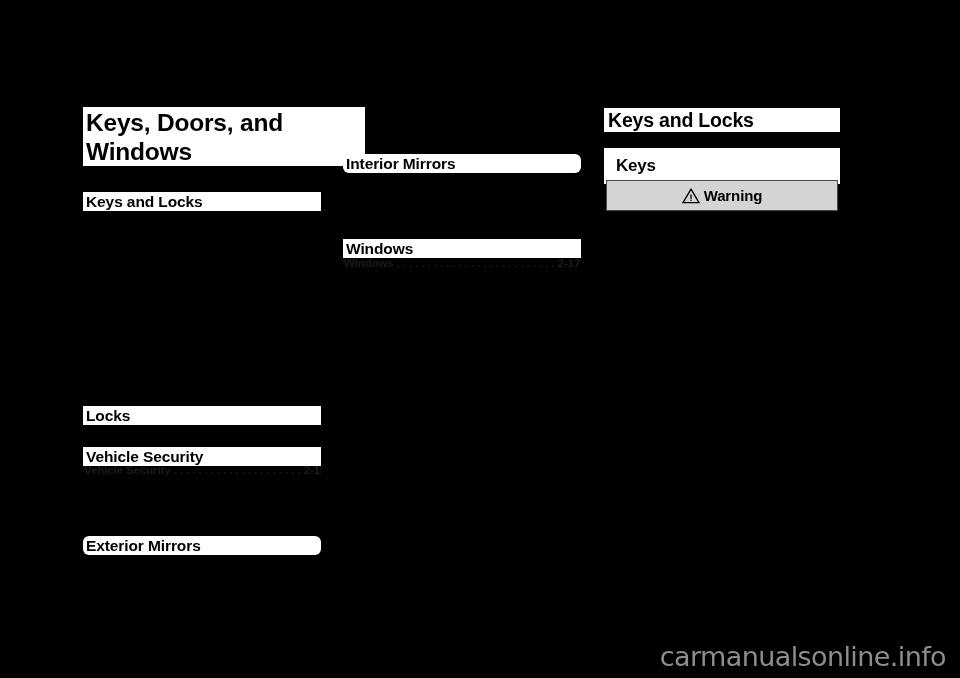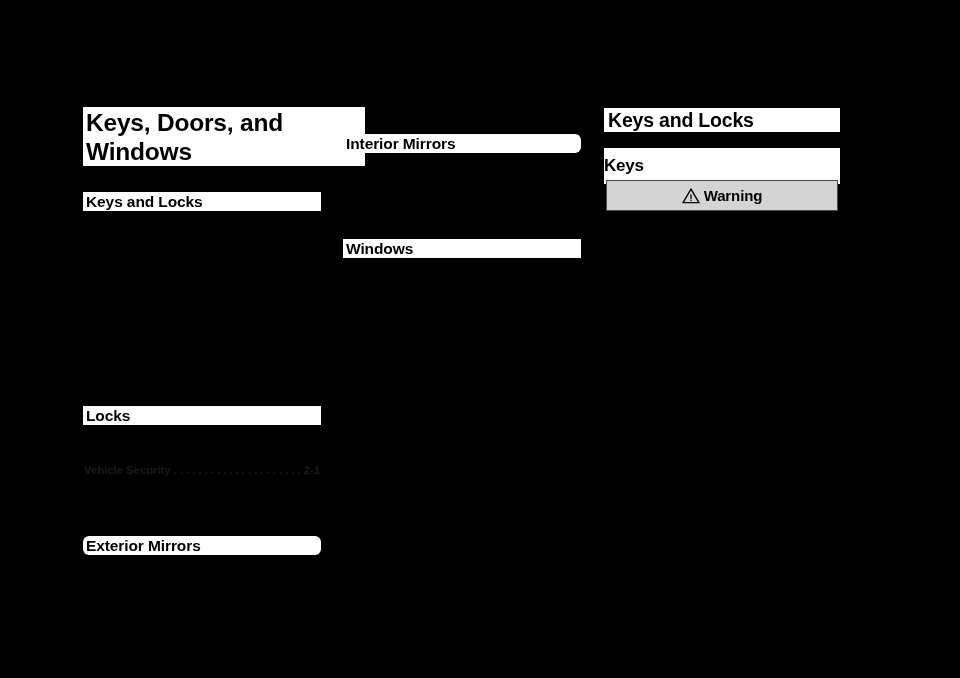--- a/index.html
+++ b/index.html
@@ -69,21 +69,21 @@
     padding-left: 4px;
     font-size: 19.5px;
     font-weight: bold;
     letter-spacing: -0.2px;
   }
 
   .sub-head {
     left: 604px;
     width: 236px;
     height: 36px;
-    padding-left: 0;
+    padding-left: 12px;
     font-size: 17px;
     font-weight: bold;
     letter-spacing: -0.2px;
   }
 
   
   .warning-box {
     position: absolute;
     left: 606px;
     top: 180px;
@@ -139,39 +139,42 @@
 
 <div class="page">
 
   <div class="band chapter-title">Keys, Doors, and
 Windows</div>
 
   <div class="band section-head col1" style="top:192px;">Keys and Locks</div>
 
   <div class="band section-head col1" style="top:406px;">Locks</div>
 
+  <div class="band section-head col1" style="top:447px;">Vehicle Security</div>
 
   <div class="toc-ghost" style="left:84px; top:464px; width:237px;">Vehicle Security . . . . . . . . . . . . . . . . . . . . . 2-12</div>
 
   <div class="band section-head col1" style="top:536px;border-radius:6px;">Exterior Mirrors</div>
 
-  <div class="band section-head col2" style="top:134px;border-radius:6px;">Interior Mirrors</div>
+  <div class="band section-head col2" style="top:154px;border-radius:6px;">Interior Mirrors</div>
 
   <div class="band section-head col2" style="top:239px;">Windows</div>
 
+  <div class="toc-ghost" style="left:344px; top:257px; width:237px;">Windows . . . . . . . . . . . . . . . . . . . . . . . . . . 2-17</div>
 
   <div class="band page-head" style="top:108px;">Keys and Locks</div>
 
   <div class="band sub-head" style="top:148px;">Keys</div>
 
   <div class="warning-box">
     <span class="warning-icon">
       <svg width="18" height="16" viewBox="0 0 18 16" aria-hidden="true">
         <path d="M9 1.2 L17 14.6 L1 14.6 Z" fill="none" stroke="#000000" stroke-width="1.4" stroke-linejoin="miter"></path>
         <rect x="8.35" y="6.4" width="1.3" height="4.4" fill="#000000"></rect>
         <rect x="8.35" y="11.6" width="1.3" height="1.3" fill="#000000"></rect>
       </svg>
     </span>
     <span class="warning-label">Warning</span>
   </div>
 
+  <div class="watermark">carmanualsonline.info</div>
 
 </div>
 
 </body></html>

